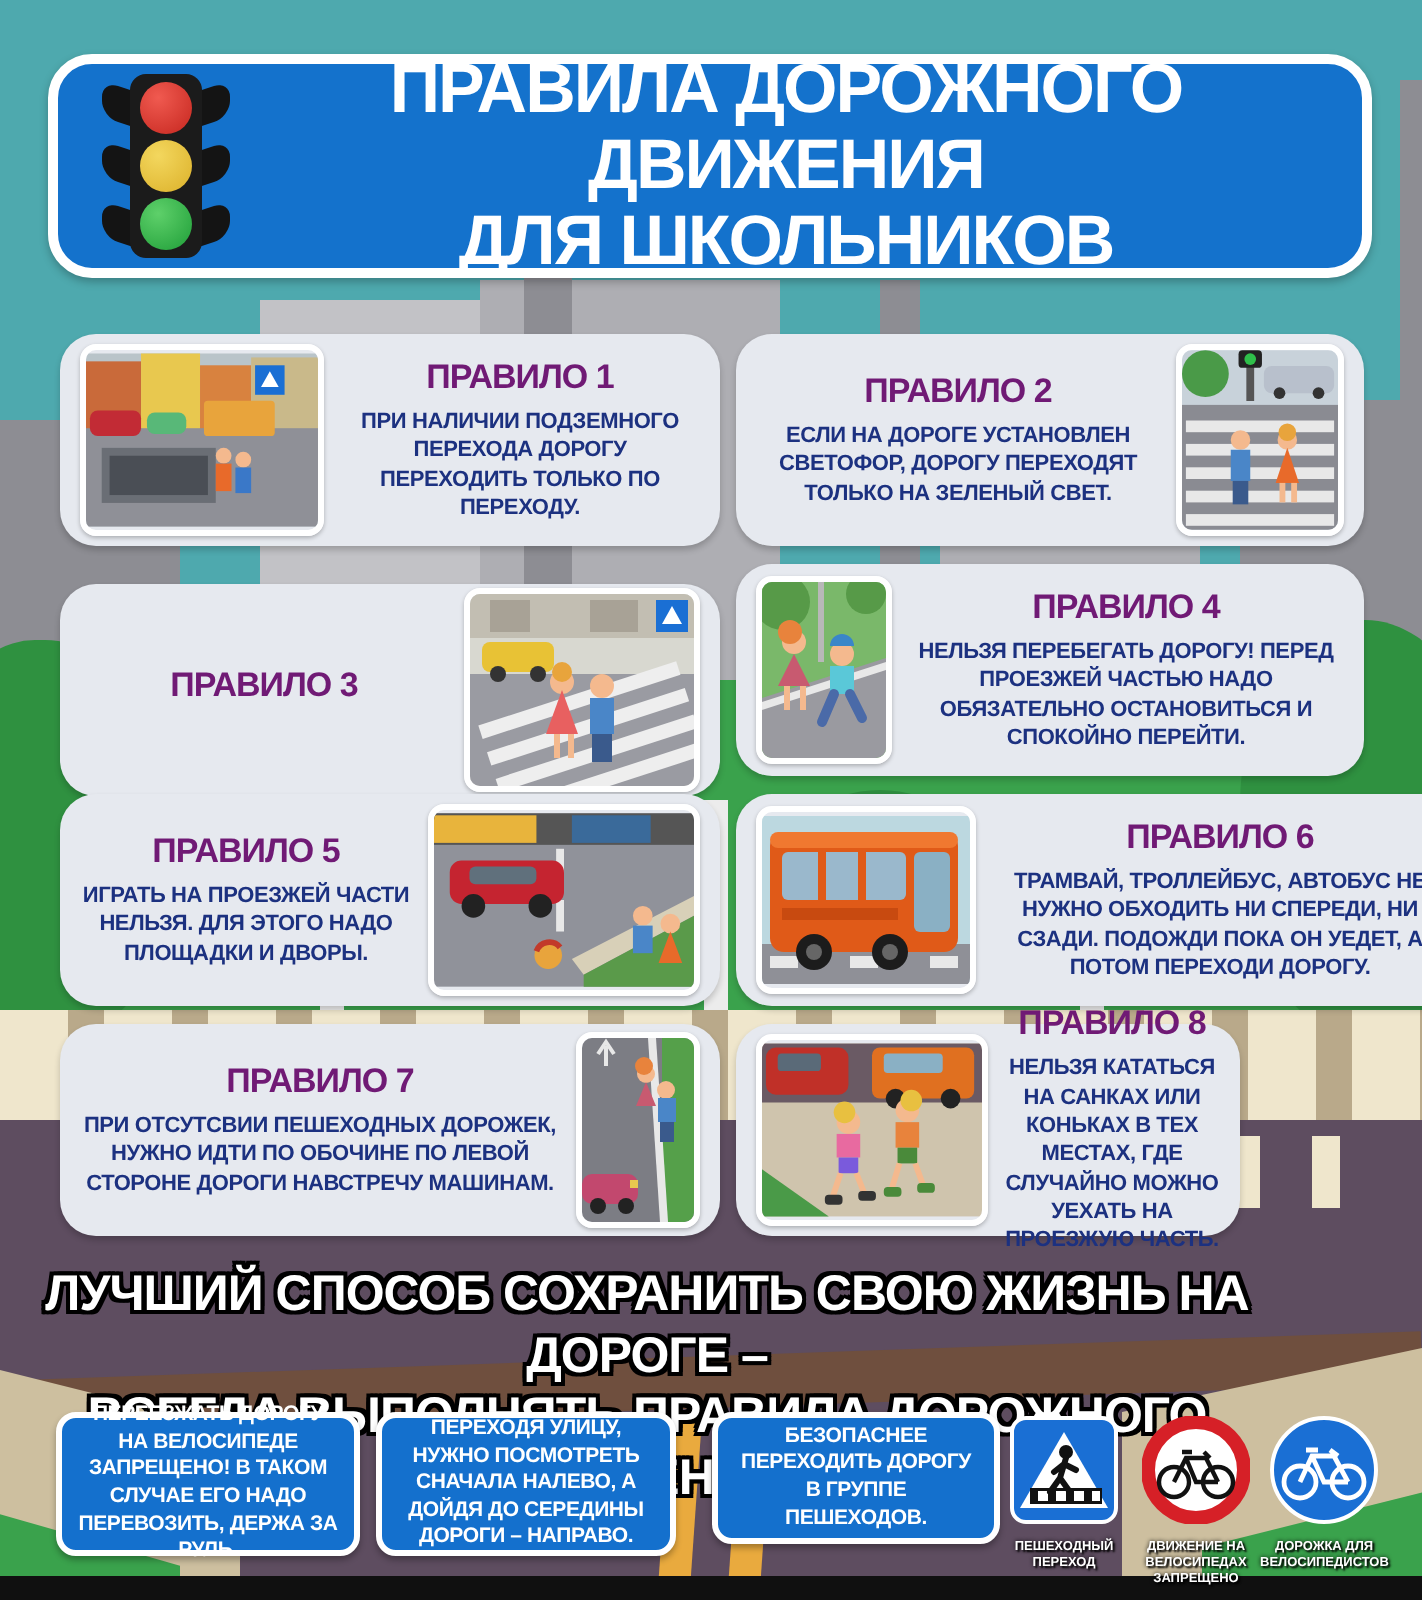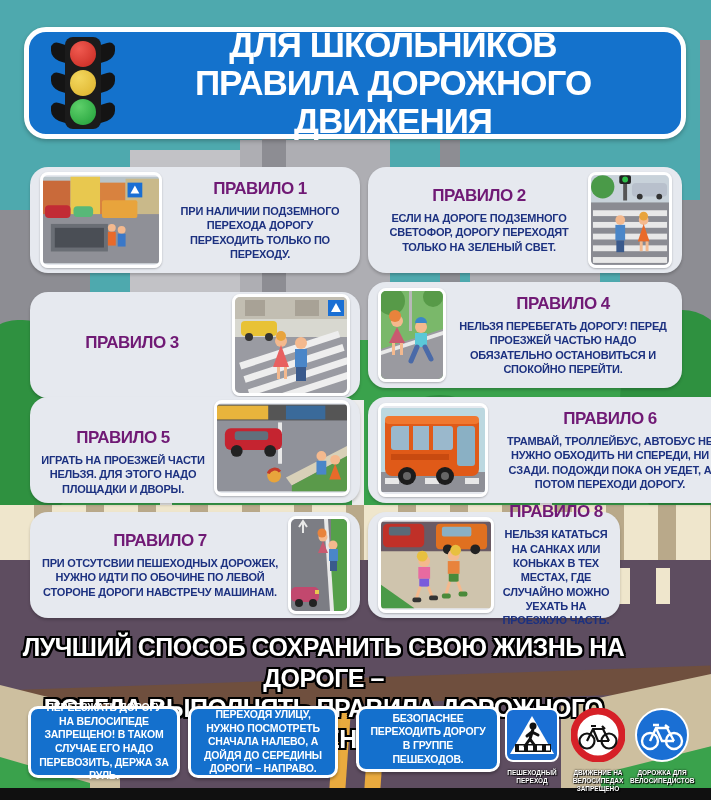--- a/index.html
+++ b/index.html
@@ -55,21 +55,21 @@
      box-sizing:border-box;display:flex;align-items:center;gap:8px;padding:7px 10px;z-index:4;
      box-shadow:0 2px 3px rgba(0,0,0,.2);}
   .card .txt{flex:1;text-align:center;}
   .card h3{margin:0 0 5px 0;font-size:17px;color:#701a75;font-weight:bold;letter-spacing:-.5px;}
   .card p{margin:0;font-size:11px;font-weight:bold;color:#1c3180;line-height:1.3;letter-spacing:-.2px;}
   .ill{flex:0 0 auto;border:3px solid #fff;border-radius:8px;overflow:hidden;line-height:0;
      box-shadow:0 1px 2px rgba(0,0,0,.25);}
   
   #card1{left:30px;top:167px;}   #card2{left:368px;top:167px;width:314px;}
   #card3{left:30px;top:292px;}   #card4{left:368px;top:282px;width:314px;}
-  #card5{left:30px;top:397px;align-items:flex-end;}   #card6{left:368px;top:397px;width:366px;}
+  #card5{left:30px;top:397px;}   #card6{left:368px;top:397px;width:366px;}
   #card7{left:30px;top:512px;}   #card8{left:368px;top:512px;width:252px;}
 
   
   #banner{position:absolute;left:0;top:632px;width:647px;text-align:center;z-index:6;
      color:#fff;font-weight:bold;font-size:25px;line-height:1.22;letter-spacing:-.5px;
      text-shadow:-2px -2px 0 #000,2px -2px 0 #000,-2px 2px 0 #000,2px 2px 0 #000,
                  0 -2px 0 #000,0 2px 0 #000,-2px 0 0 #000,2px 0 0 #000;}
 
   
   .tip{position:absolute;top:706px;background:#1470cd;border:3px solid #fff;border-radius:10px;
@@ -135,22 +135,22 @@
       <div class="visor l" style="top:68px;"></div>
     <div class="visor r" style="top:8px;"></div>
       <div class="visor r" style="top:38px;"></div>
       <div class="visor r" style="top:68px;"></div>
     <div class="body"></div>
     <div class="lamp red"></div>
     <div class="lamp yel"></div>
     <div class="lamp grn"></div>
   </div>
   <div class="titles">
+    <div id="title1">ПРАВИЛА ДОРОЖНОГО ДВИЖЕНИЯ</div>
     <div id="title2">ДЛЯ ШКОЛЬНИКОВ</div>
-    <div id="title1">ПРАВИЛА ДОРОЖНОГО ДВИЖЕНИЯ</div>
   </div>
 </div>
 
 <div class="card" id="card1">
   <span class="ill"><svg width="116" height="90" viewBox="0 0 118 88">
     <rect width="118" height="88" fill="#b9c4c9"></rect>
     <rect x="0" y="4" width="28" height="36" fill="#c96a3a"></rect>
         <rect x="28" y="0" width="30" height="40" fill="#e8c84f"></rect>
     <rect x="58" y="6" width="26" height="34" fill="#d8823f"></rect>
         <rect x="84" y="2" width="34" height="38" fill="#c9b98a"></rect>
@@ -169,21 +169,21 @@
   </svg></span>
   <div class="txt">
     <h3>ПРАВИЛО 1</h3>
     <p>ПРИ НАЛИЧИИ ПОДЗЕМНОГО ПЕРЕХОДА ДОРОГУ ПЕРЕХОДИТЬ ТОЛЬКО ПО ПЕРЕХОДУ.</p>
   </div>
 </div>
 
 <div class="card" id="card2">
   <div class="txt">
     <h3>ПРАВИЛО 2</h3>
-    <p>ЕСЛИ НА ДОРОГЕ ПОДЗЕМНОГО СВЕТОФОР, ДОРОГУ ПЕРЕХОДЯТ ТОЛЬКО НА ЗЕЛЕНЫЙ СВЕТ.</p>
+    <p>ЕСЛИ НА ДОРОГЕ УСТАНОВЛЕН СВЕТОФОР, ДОРОГУ ПЕРЕХОДЯТ ТОЛЬКО НА ЗЕЛЕНЫЙ СВЕТ.</p>
   </div>
   <span class="ill"><svg width="78" height="90" viewBox="0 0 80 92">
     <rect width="80" height="92" fill="#c8d2da"></rect>
     <circle cx="12" cy="12" r="12" fill="#4a9a48"></circle>
     <rect x="42" y="8" width="36" height="14" rx="4" fill="#b8c0cc"></rect>
         <circle cx="50" cy="22" r="3" fill="#333"></circle>
         <circle cx="70" cy="22" r="3" fill="#333"></circle>
     <rect x="33" y="4" width="4" height="22" fill="#555"></rect>
         <rect x="29" y="0" width="12" height="9" rx="2" fill="#222"></rect>
         <circle cx="35" cy="4.5" r="3" fill="#2fbf4a"></circle>

